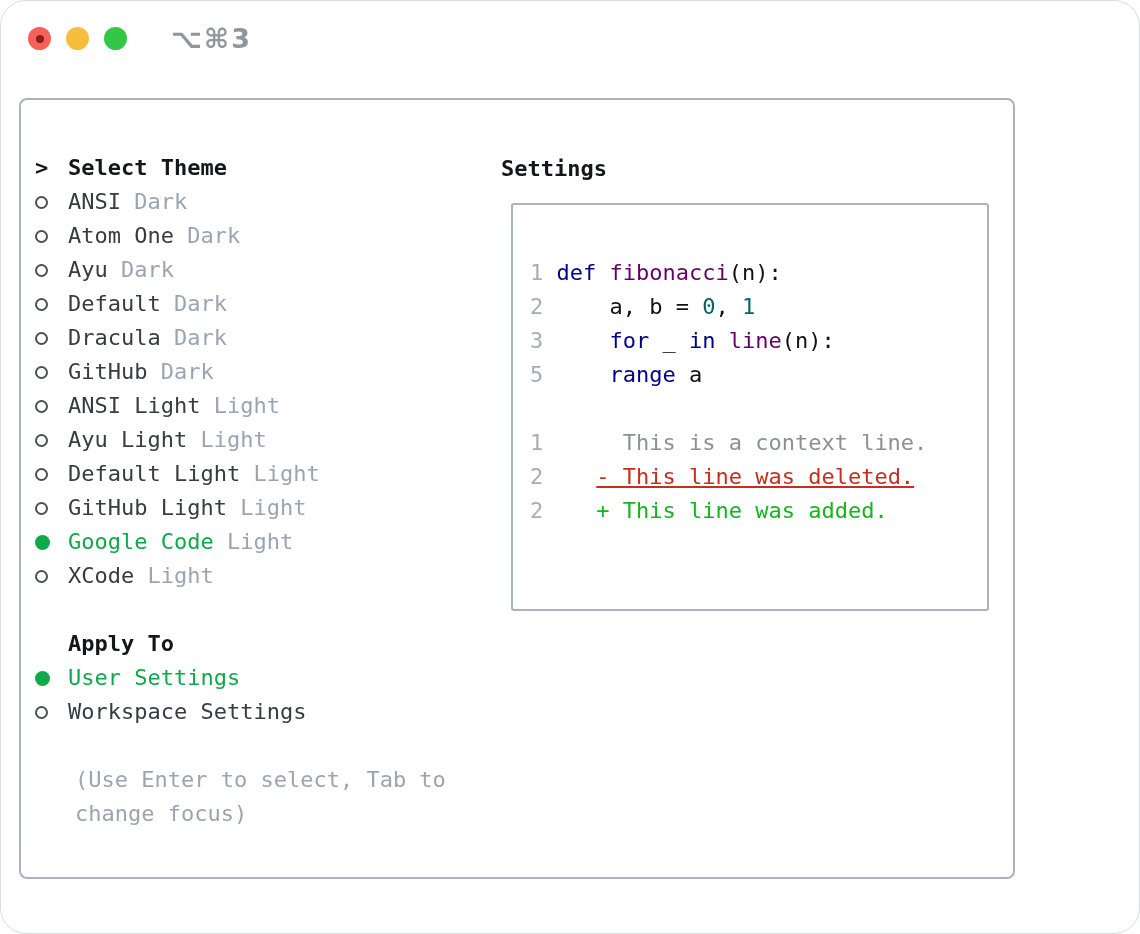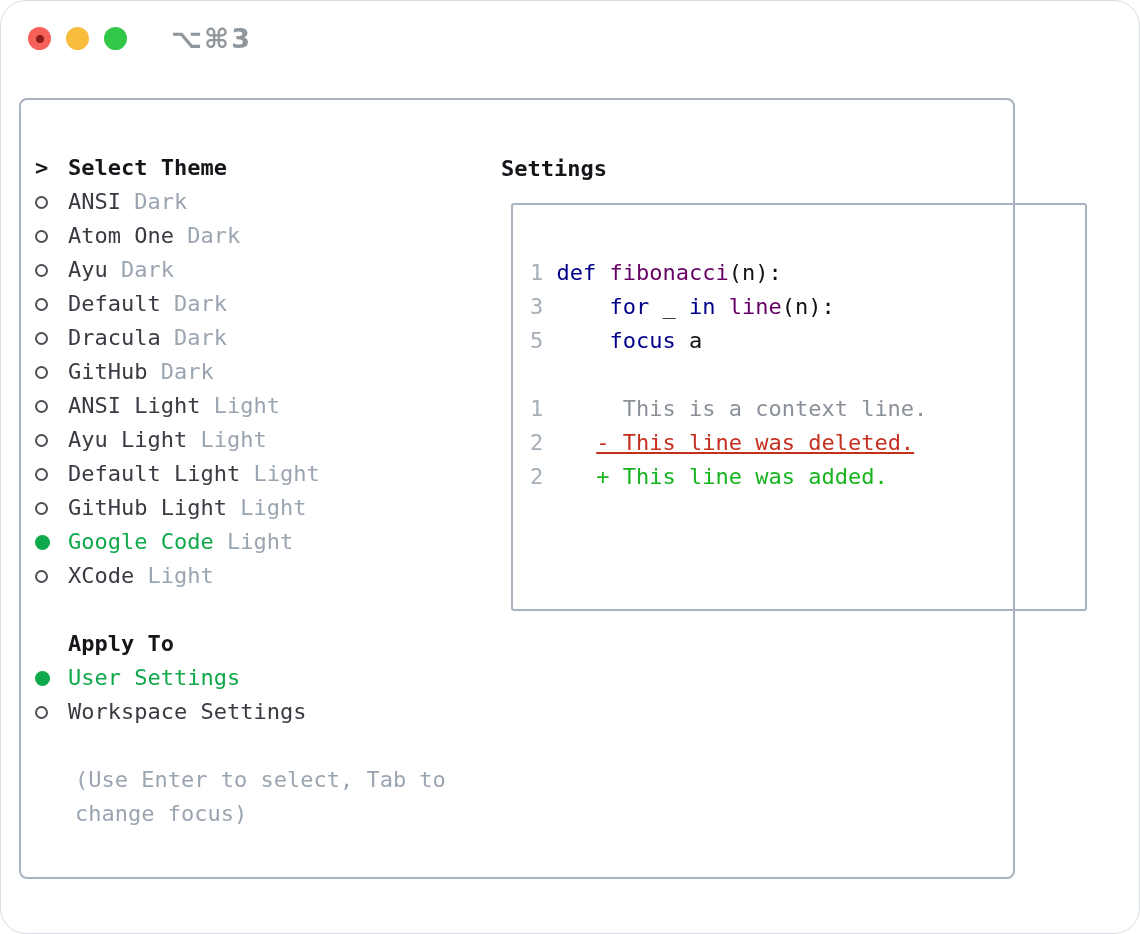--- a/index.html
+++ b/index.html
@@ -62,21 +62,21 @@
   .theme-row, .apply-row { cursor: pointer; }
 
   
   .preview-title {
     position: absolute; left: 480px; top: 51px; height: 34px;
     display: flex; align-items: center;
     font-size: 22px; font-weight: 700; color: var(--header_black);
   }
   .preview-box {
     position: absolute; left: 490px; top: 103px;
-    width: 576px; height: 408px;
+    width: 478px; height: 408px;
     border: 2px solid var(--border_gray);
     border-radius: 3px;
     padding: 17px 0 0 17px;
     overflow: hidden;
   }
   .code-line { font-size: 22px; line-height: 34px; white-space: pre; }
   .tok-num { color: var(--line_number_gray); }
   .tok-kw  { color: var(--kw_navy); }
   .tok-fn  { color: var(--fn_purple); }
   .tok-lit { color: var(--lit_teal); }
@@ -102,22 +102,23 @@
   <div class="panel">
 
     <div class="left-col" id="left-col"><div class="row"><span class="marker-box"><span class="cursor-char">&gt;</span></span><span class="hdr">Select Theme</span></div><div class="row theme-row"><span class="marker-box"><span class="radio"></span></span><span><span class="item-name">ANSI</span><span class="item-variant"> Dark</span></span></div><div class="row theme-row"><span class="marker-box"><span class="radio"></span></span><span><span class="item-name">Atom One</span><span class="item-variant"> Dark</span></span></div><div class="row theme-row"><span class="marker-box"><span class="radio"></span></span><span><span class="item-name">Ayu</span><span class="item-variant"> Dark</span></span></div><div class="row theme-row"><span class="marker-box"><span class="radio"></span></span><span><span class="item-name">Default</span><span class="item-variant"> Dark</span></span></div><div class="row theme-row"><span class="marker-box"><span class="radio"></span></span><span><span class="item-name">Dracula</span><span class="item-variant"> Dark</span></span></div><div class="row theme-row"><span class="marker-box"><span class="radio"></span></span><span><span class="item-name">GitHub</span><span class="item-variant"> Dark</span></span></div><div class="row theme-row"><span class="marker-box"><span class="radio"></span></span><span><span class="item-name">ANSI Light</span><span class="item-variant"> Light</span></span></div><div class="row theme-row"><span class="marker-box"><span class="radio"></span></span><span><span class="item-name">Ayu Light</span><span class="item-variant"> Light</span></span></div><div class="row theme-row"><span class="marker-box"><span class="radio"></span></span><span><span class="item-name">Default Light</span><span class="item-variant"> Light</span></span></div><div class="row theme-row"><span class="marker-box"><span class="radio"></span></span><span><span class="item-name">GitHub Light</span><span class="item-variant"> Light</span></span></div><div class="row theme-row"><span class="marker-box"><span class="radio filled"></span></span><span><span class="item-name selected">Google Code</span><span class="item-variant"> Light</span></span></div><div class="row theme-row"><span class="marker-box"><span class="radio"></span></span><span><span class="item-name">XCode</span><span class="item-variant"> Light</span></span></div><div class="row"></div><div class="row"><span class="marker-box"></span><span class="hdr">Apply To</span></div><div class="row apply-row"><span class="marker-box"><span class="radio filled"></span></span><span class="item-name selected">User Settings</span></div><div class="row apply-row"><span class="marker-box"><span class="radio"></span></span><span class="item-name">Workspace Settings</span></div><div class="row"></div><div class="row help">(Use Enter to select, Tab to</div><div class="row help">change focus)</div></div>
 
     <div class="preview-title">Settings</div>
 
     <div class="preview-box">
       <div id="preview-code">
           <div class="code-line">&nbsp;</div>
           <div class="code-line"><span class="tok-num">1 </span><span class="tok-kw">def</span><span class="tok-pln"> </span><span class="tok-fn">fibonacci</span><span class="tok-pln">(n):</span></div>
+          <div class="code-line"><span class="tok-num">2</span><span class="tok-pln">     a, b = </span><span class="tok-lit">0</span><span class="tok-pln">, </span><span class="tok-lit">1</span></div>
           <div class="code-line"><span class="tok-num">3</span><span class="tok-pln">     </span><span class="tok-kw">for</span><span class="tok-pln"> _ </span><span class="tok-kw">in</span><span class="tok-pln"> </span><span class="tok-fn">line</span><span class="tok-pln">(n):</span></div>
-          <div class="code-line"><span class="tok-num">5</span><span class="tok-pln">     </span><span class="tok-kw">focus</span><span class="tok-pln"> a</span></div>
+          <div class="code-line"><span class="tok-num">5</span><span class="tok-pln">     </span><span class="tok-kw">range</span><span class="tok-pln"> a</span></div>
           <div class="code-line">&nbsp;</div>
           <div class="code-line"><span class="tok-num">1</span><span class="tok-ctx">      This is a context line.</span></div>
           <div class="code-line"><span class="tok-num">2</span><span class="tok-pln">    </span><span class="tok-del">- This line was deleted.</span></div>
           <div class="code-line"><span class="tok-num">2</span><span class="tok-pln">    </span><span class="tok-add">+ This line was added.</span></div>
         </div>
     </div>
 
   </div>
 </div>
 

